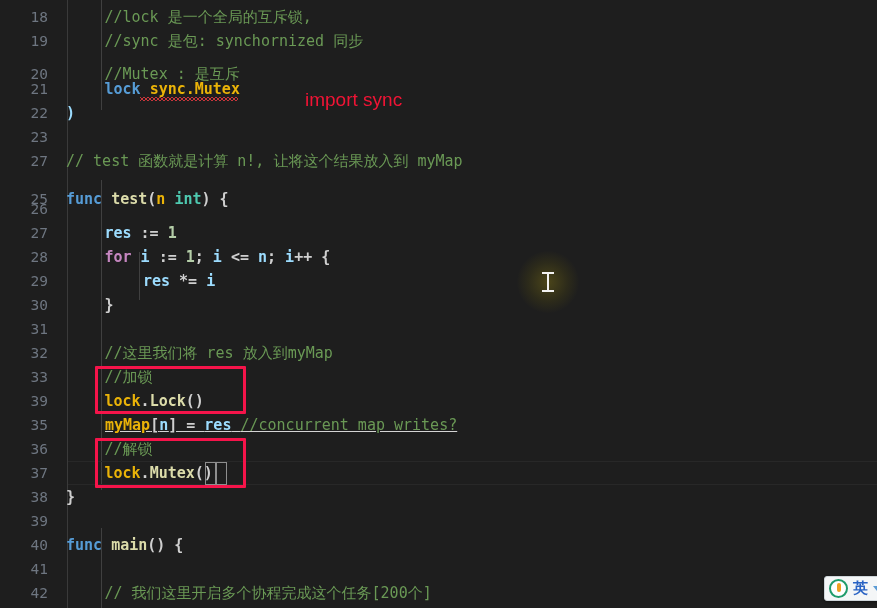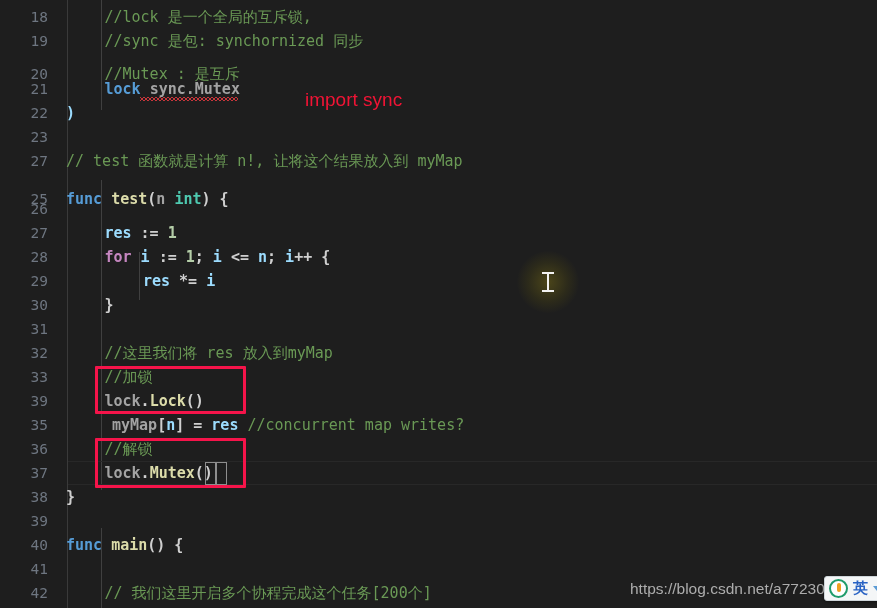--- a/index.html
+++ b/index.html
@@ -64,21 +64,21 @@
   }
 
   
   .cm   { color: #6A9955; font-weight: normal; }
   .kw   { color: #569CD6; }
   .kwp  { color: #C586C0; }
   .fn   { color: #DCDCAA; }
   .ty   { color: #4EC9B0; }
   .var  { color: #9CDCFE; }
   .num  { color: #B5CEA8; }
-  .pl   { color: #a3a3a3; }
+  .pl   { color: #eab308; }
   .pu   { color: #cfcfcf; }
 
   
   .guide {
     position: absolute;
     width: 1px;
     background: #404040;
   }
 
   
@@ -236,21 +236,21 @@
         <div class="row" style="top: 187px;"><span class="ln">25</span><span class="code" style="left: 66px;"><span class="kw">func</span><span class="pl"> </span><span class="fn">test</span><span class="pu">(</span><span class="pl">n </span><span class="ty">int</span><span class="pu">) {</span></span></div>
         <div class="row" style="top: 197px;"><span class="ln">26</span><span class="code" style="left: 66px;"></span></div>
         <div class="row" style="top: 221px;"><span class="ln">27</span><span class="code" style="left: 104.48px;"><span class="var">res</span><span class="pu"> := </span><span class="num">1</span></span></div>
         <div class="row" style="top: 245px;"><span class="ln">28</span><span class="code" style="left: 104.48px;"><span class="kwp">for</span><span class="pl"> </span><span class="var">i</span><span class="pu"> := </span><span class="num">1</span><span class="pu">; </span><span class="var">i</span><span class="pu"> &lt;= </span><span class="var">n</span><span class="pu">; </span><span class="var">i</span><span class="pu">++ {</span></span></div>
         <div class="row" style="top: 269px;"><span class="ln">29</span><span class="code" style="left: 142.96px;"><span class="var">res</span><span class="pu"> *= </span><span class="var">i</span></span></div>
         <div class="row" style="top: 293px;"><span class="ln">30</span><span class="code" style="left: 104.48px;"><span class="pu">}</span></span></div>
         <div class="row" style="top: 317px;"><span class="ln">31</span><span class="code" style="left: 66px;"></span></div>
         <div class="row" style="top: 341px;"><span class="ln">32</span><span class="code" style="left: 104.48px;"><span class="cm">//这里我们将 res 放入到myMap</span></span></div>
         <div class="row" style="top: 365px;"><span class="ln">33</span><span class="code" style="left: 104.48px;"><span class="cm">//加锁</span></span></div>
         <div class="row" style="top: 389px;"><span class="ln">39</span><span class="code" style="left: 104.48px;"><span class="pl">lock</span><span class="pu">.</span><span class="fn">Lock</span><span class="pu">()</span></span></div>
-        <div class="row" style="top: 413px;"><span class="ln">35</span><span class="code" style="left: 112px;"><span class="pl">myMap</span><span class="pu">[</span><span class="var">n</span><span class="pu">] = </span><span class="var">res</span><span class="pl"> </span><span class="cm">//concurrent map writes?</span></span></div>
+        <div class="row" style="top: 413px;"><span class="ln">35</span><span class="code" style="left: 105px; text-decoration: underline;"><span class="pl">myMap</span><span class="pu">[</span><span class="var">n</span><span class="pu">] = </span><span class="var">res</span><span class="pl"> </span><span class="cm">//concurrent map writes?</span></span></div>
         <div class="row" style="top: 437px;"><span class="ln">36</span><span class="code" style="left: 104.48px;"><span class="cm">//解锁</span></span></div>
         <div class="row" style="top: 461px;"><span class="ln">37</span><span class="code" style="left: 104.48px;"><span class="pl">lock</span><span class="pu">.</span><span class="fn">Mutex</span><span class="pu">()</span></span></div>
         <div class="row" style="top: 485px;"><span class="ln">38</span><span class="code" style="left: 66px;"><span class="pu">}</span></span></div>
         <div class="row" style="top: 509px;"><span class="ln">39</span><span class="code" style="left: 66px;"></span></div>
         <div class="row" style="top: 533px;"><span class="ln">40</span><span class="code" style="left: 66px;"><span class="kw">func</span><span class="pl"> </span><span class="fn">main</span><span class="pu">() {</span></span></div>
         <div class="row" style="top: 557px;"><span class="ln">41</span><span class="code" style="left: 66px;"></span></div>
         <div class="row" style="top: 581px;"><span class="ln">42</span><span class="code" style="left: 104.48px;"><span class="cm">// 我们这里开启多个协程完成这个任务[200个]</span></span></div>
       </div>
 
     <div class="squig" style="left:140px; top:97px; width:98px;"></div>
@@ -265,21 +265,20 @@
 
   <div class="rednote" style="left:305px; top:89px;">import sync</div>
 
   <div class="cursor-glow" style="left:517px; top:251px;"></div>
   <div class="ibeam" style="left:541px; top:272px;">
     <i class="tp"></i>
       <i class="stem"></i>
       <i class="bt"></i>
   </div>
 
-  <div class="watermark" style="left:630px; top:580px;">https://blog.csdn.net/a77230</div>
 
   <div class="ime" style="left:824px; top:576px;">
     <span class="ime-logo"></span>
     <span class="ime-ch">英</span>
     <span class="ime-caret"></span>
   </div>
 
 </div>
 
 </body></html>

